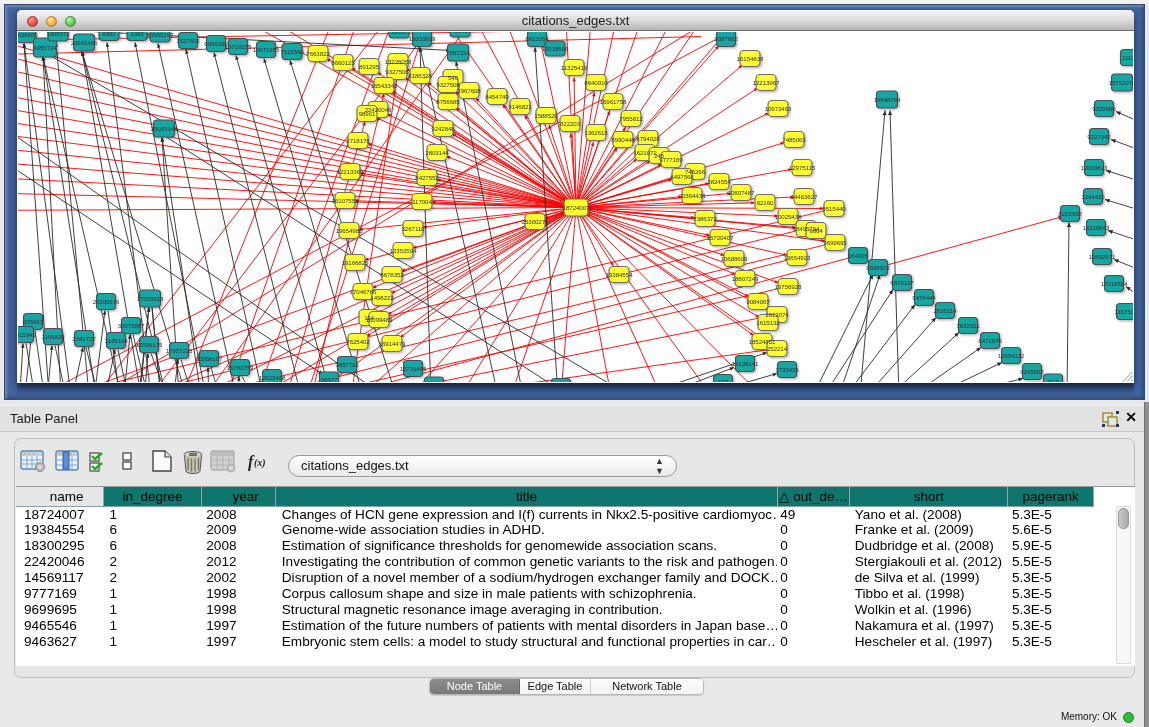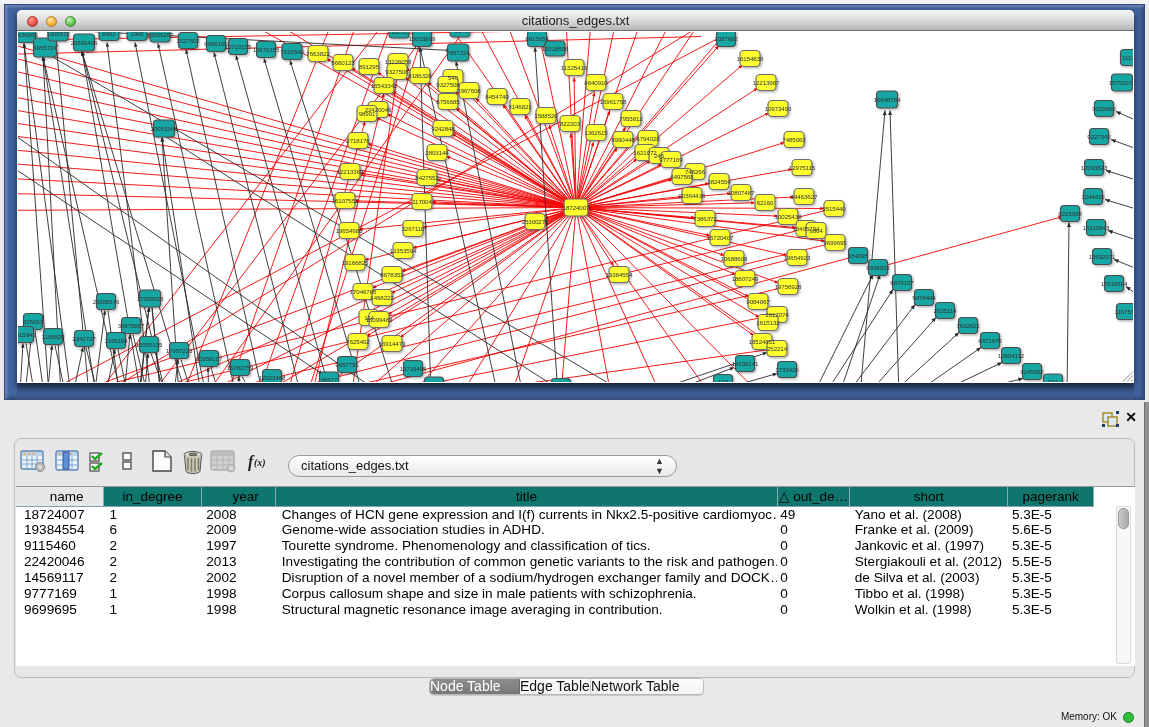--- a/index.html
+++ b/index.html
@@ -29,21 +29,21 @@
 td{height:15.9px;overflow:hidden;white-space:nowrap;padding:0}
 td.c1{padding-left:8px}
 .c1{width:87px}.c2{width:97px}.c3{width:74px}.c4{width:498px}.c5{width:72px}.c6{width:157px}.c7{width:85px}
 td.c2{padding-left:6px}td.c3{padding-left:5px}td.c5{padding-left:3px}
 td.c4{padding-left:6px}
 td.c6{padding-left:5px}
 td.c7{padding-left:4px}
 #vsb{position:absolute;right:3px;top:67px;width:15px;height:158px;background:#f7f7f7;border:1px solid #dcdcdc;border-radius:2px}
 #vsb .thumb{position:absolute;left:1px;top:1px;width:11px;height:21px;border-radius:5px;background:linear-gradient(90deg,#c9c9c9,#a9a9a9);border:1px solid #999}
 #tabs{position:absolute;left:429px;top:245px;height:17px;display:flex;border:1px solid #b9b9b9;border-radius:5px;overflow:hidden;background:#fdfdfd;box-shadow:0 1px 1px rgba(0,0,0,.15)}
-.tab{font-size:14px;line-height:15px;text-align:left;color:#111;background:linear-gradient(#fdfdfd,#f2f2f2);border-right:1px solid #c9c9c9}
+.tab{font-size:11px;line-height:15px;text-align:center;color:#111;background:linear-gradient(#fdfdfd,#f2f2f2);border-right:1px solid #c9c9c9}
 .tab:nth-child(1){width:90px}.tab:nth-child(2){width:71px}.tab:nth-child(3){width:112px}
 .tab.sel{background:linear-gradient(#8d8d8d,#787878);color:#fff;border-right:1px solid #6a6a6a}
 .tab:last-child{border-right:none}
 #memtxt{position:absolute;right:32px;bottom:5px;font-size:10px;color:#111}
 #memdot{position:absolute;right:15px;bottom:4px;width:11px;height:11px;border-radius:50%;background:#2fbe3a;border:1px solid #1d7a24}
 #rightstrip{position:absolute;right:0px;top:402px;width:5px;height:325px;background:#8f8f8f;border-left:1px solid #6f6f6f}
 
 #floaticon{position:absolute;right:29px;top:411px;width:18px;height:17px}
 #closex{position:absolute;right:12px;top:409px;font-size:14px;font-weight:bold;color:#000}
 </style></head><body>
@@ -716,20 +716,21 @@
               <text x="761.0" y="343.5">18524851</text>
               <text x="776.0" y="350.5">252214</text>
               <text x="575.0" y="209.5">18724007</text>
             </g>
             <path d="M1122 381 l10,-10 M1126 381 l7,-7 M1130 381 l4,-4" stroke="#888" stroke-width="1" fill="none"></path>
           </svg>
         </div>
     </div>
     <div id="framebtm"></div>
   </div>
+  <div id="tp-head">Table Panel</div>
   <svg id="floaticon" viewBox="0 0 18 17">
       <rect x="1" y="2" width="9" height="9" fill="#dce9f5" stroke="#a59433" stroke-width="1.6"></rect>
       <rect x="6" y="6" width="9" height="9" fill="#dce9f5" stroke="#a59433" stroke-width="1.6"></rect>
       <rect x="14" y="0" width="3" height="3" fill="#1d3a6e"></rect>
       <rect x="0" y="13" width="3" height="3" fill="#1d3a6e"></rect>
       <rect x="14" y="13" width="3" height="3" fill="#1d3a6e"></rect>
     </svg>
   <div id="closex">✕</div>
   <div id="tp-body">
     <div id="innerpanel">
@@ -819,62 +820,80 @@
               <tr>
                 <td class="c1">19384554</td>
                 <td class="c2">6</td>
                 <td class="c3">2009</td>
                 <td class="c4">Genome‑wide association studies in ADHD.</td>
                 <td class="c5">0</td>
                 <td class="c6">Franke et al. (2009)</td>
                 <td class="c7">5.6E‑5</td>
               </tr>
               <tr>
-                <td class="c1">9115460</td>
-                <td class="c2">2</td>
-                <td class="c3">1997</td>
-                <td class="c4">Tourette syndrome. Phenomenology and classification of tics.</td>
+                <td class="c1">18300295</td>
+                <td class="c2">6</td>
+                <td class="c3">2008</td>
+                <td class="c4">Estimation of significance thresholds for genomewide association scans.</td>
                 <td class="c5">0</td>
-                <td class="c6">Jankovic et al. (1997)</td>
-                <td class="c7">5.3E‑5</td>
+                <td class="c6">Dudbridge et al. (2008)</td>
+                <td class="c7">5.9E‑5</td>
               </tr>
               <tr>
                 <td class="c1">22420046</td>
                 <td class="c2">2</td>
-                <td class="c3">2013</td>
+                <td class="c3">2012</td>
                 <td class="c4">Investigating the contribution of common genetic variants to the risk and pathogen…</td>
                 <td class="c5">0</td>
                 <td class="c6">Stergiakouli et al. (2012)</td>
                 <td class="c7">5.5E‑5</td>
               </tr>
               <tr>
                 <td class="c1">14569117</td>
                 <td class="c2">2</td>
                 <td class="c3">2002</td>
                 <td class="c4">Disruption of a novel member of a sodium/hydrogen exchanger family and DOCK…</td>
                 <td class="c5">0</td>
-                <td class="c6">de Silva et al. (2003)</td>
+                <td class="c6">de Silva et al. (1999)</td>
                 <td class="c7">5.3E‑5</td>
               </tr>
               <tr>
                 <td class="c1">9777169</td>
                 <td class="c2">1</td>
                 <td class="c3">1998</td>
                 <td class="c4">Corpus callosum shape and size in male patients with schizophrenia.</td>
                 <td class="c5">0</td>
                 <td class="c6">Tibbo et al. (1998)</td>
                 <td class="c7">5.3E‑5</td>
               </tr>
               <tr>
                 <td class="c1">9699695</td>
                 <td class="c2">1</td>
                 <td class="c3">1998</td>
                 <td class="c4">Structural magnetic resonance image averaging in contribution.</td>
                 <td class="c5">0</td>
-                <td class="c6">Wolkin et al. (1998)</td>
+                <td class="c6">Wolkin et al. (1996)</td>
+                <td class="c7">5.3E‑5</td>
+              </tr>
+              <tr>
+                <td class="c1">9465546</td>
+                <td class="c2">1</td>
+                <td class="c3">1997</td>
+                <td class="c4">Estimation of the future numbers of patients with mental disorders in Japan base…</td>
+                <td class="c5">0</td>
+                <td class="c6">Nakamura et al. (1997)</td>
+                <td class="c7">5.3E‑5</td>
+              </tr>
+              <tr>
+                <td class="c1">9463627</td>
+                <td class="c2">1</td>
+                <td class="c3">1997</td>
+                <td class="c4">Embryonic stem cells: a model to study structural and functional properties in car…</td>
+                <td class="c5">0</td>
+                <td class="c6">Hescheler et al. (1997)</td>
                 <td class="c7">5.3E‑5</td>
               </tr>
         </tbody>
           </table>
       </div>
       <div id="vsb">
           <div class="thumb"></div>
         </div>
     </div>
     <div id="tabs">

